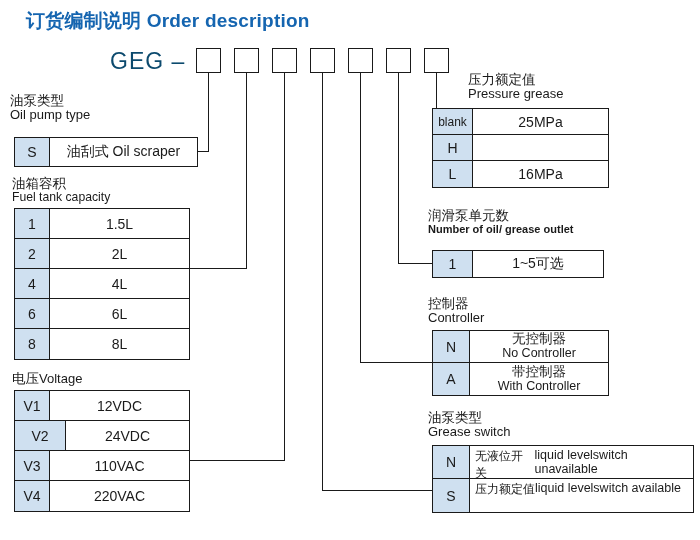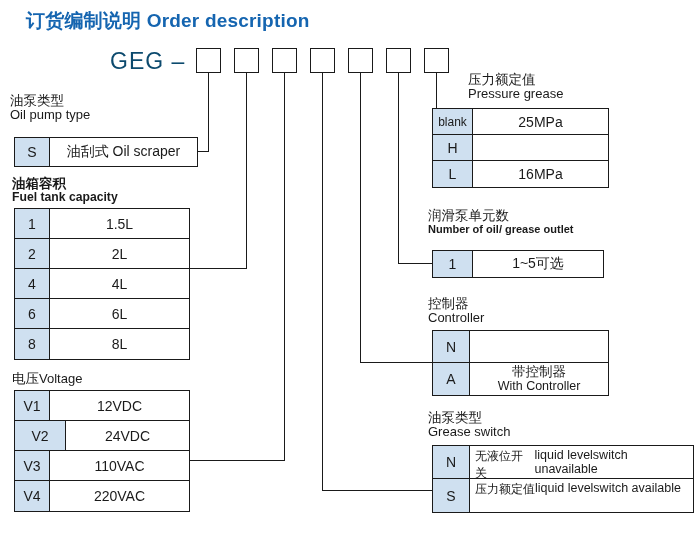--- a/index.html
+++ b/index.html
@@ -143,21 +143,21 @@
     <span class="cn">油泵类型</span>
     <span class="en">Oil pump type</span>
   </div>
   <div class="tbl" style="left:14px; top:137px; width:184px;">
     <div class="row" style="height:28px;">
       <div class="key" style="width:35px;">S</div>
       <div class="val">油刮式 Oil scraper</div>
     </div>
   </div>
 
-  <div class="cap small" style="left:12px; top:176px;font-weight:bold;">
+  <div class="cap small" style="left:12px; top:176px;">
     <span class="cn">油箱容积</span>
     <span class="en">Fuel tank capacity</span>
   </div>
   <div class="tbl" style="left:14px; top:208px; width:176px;">
     <div class="row" style="height:30px;">
       <div class="key" style="width:35px;">1</div>
       <div class="val">1.5L</div>
     </div>
     <div class="row" style="height:30px;">
       <div class="key" style="width:35px;">2</div>
@@ -228,20 +228,24 @@
     </div>
   </div>
 
   <div class="cap" style="left:428px; top:296px;">
     <span class="cn">控制器</span>
     <span class="en">Controller</span>
   </div>
   <div class="tbl" style="left:432px; top:330px; width:177px;">
     <div class="row" style="height:32px;">
       <div class="key" style="width:37px;">N</div>
+      <div class="val two">
+        <span class="l1">无控制器</span>
+        <span class="l2">No Controller</span>
+      </div>
     </div>
     <div class="row" style="height:32px;">
       <div class="key" style="width:37px;">A</div>
       <div class="val two">
         <span class="l1">带控制器</span>
         <span class="l2">With Controller</span>
       </div>
     </div>
   </div>
 

